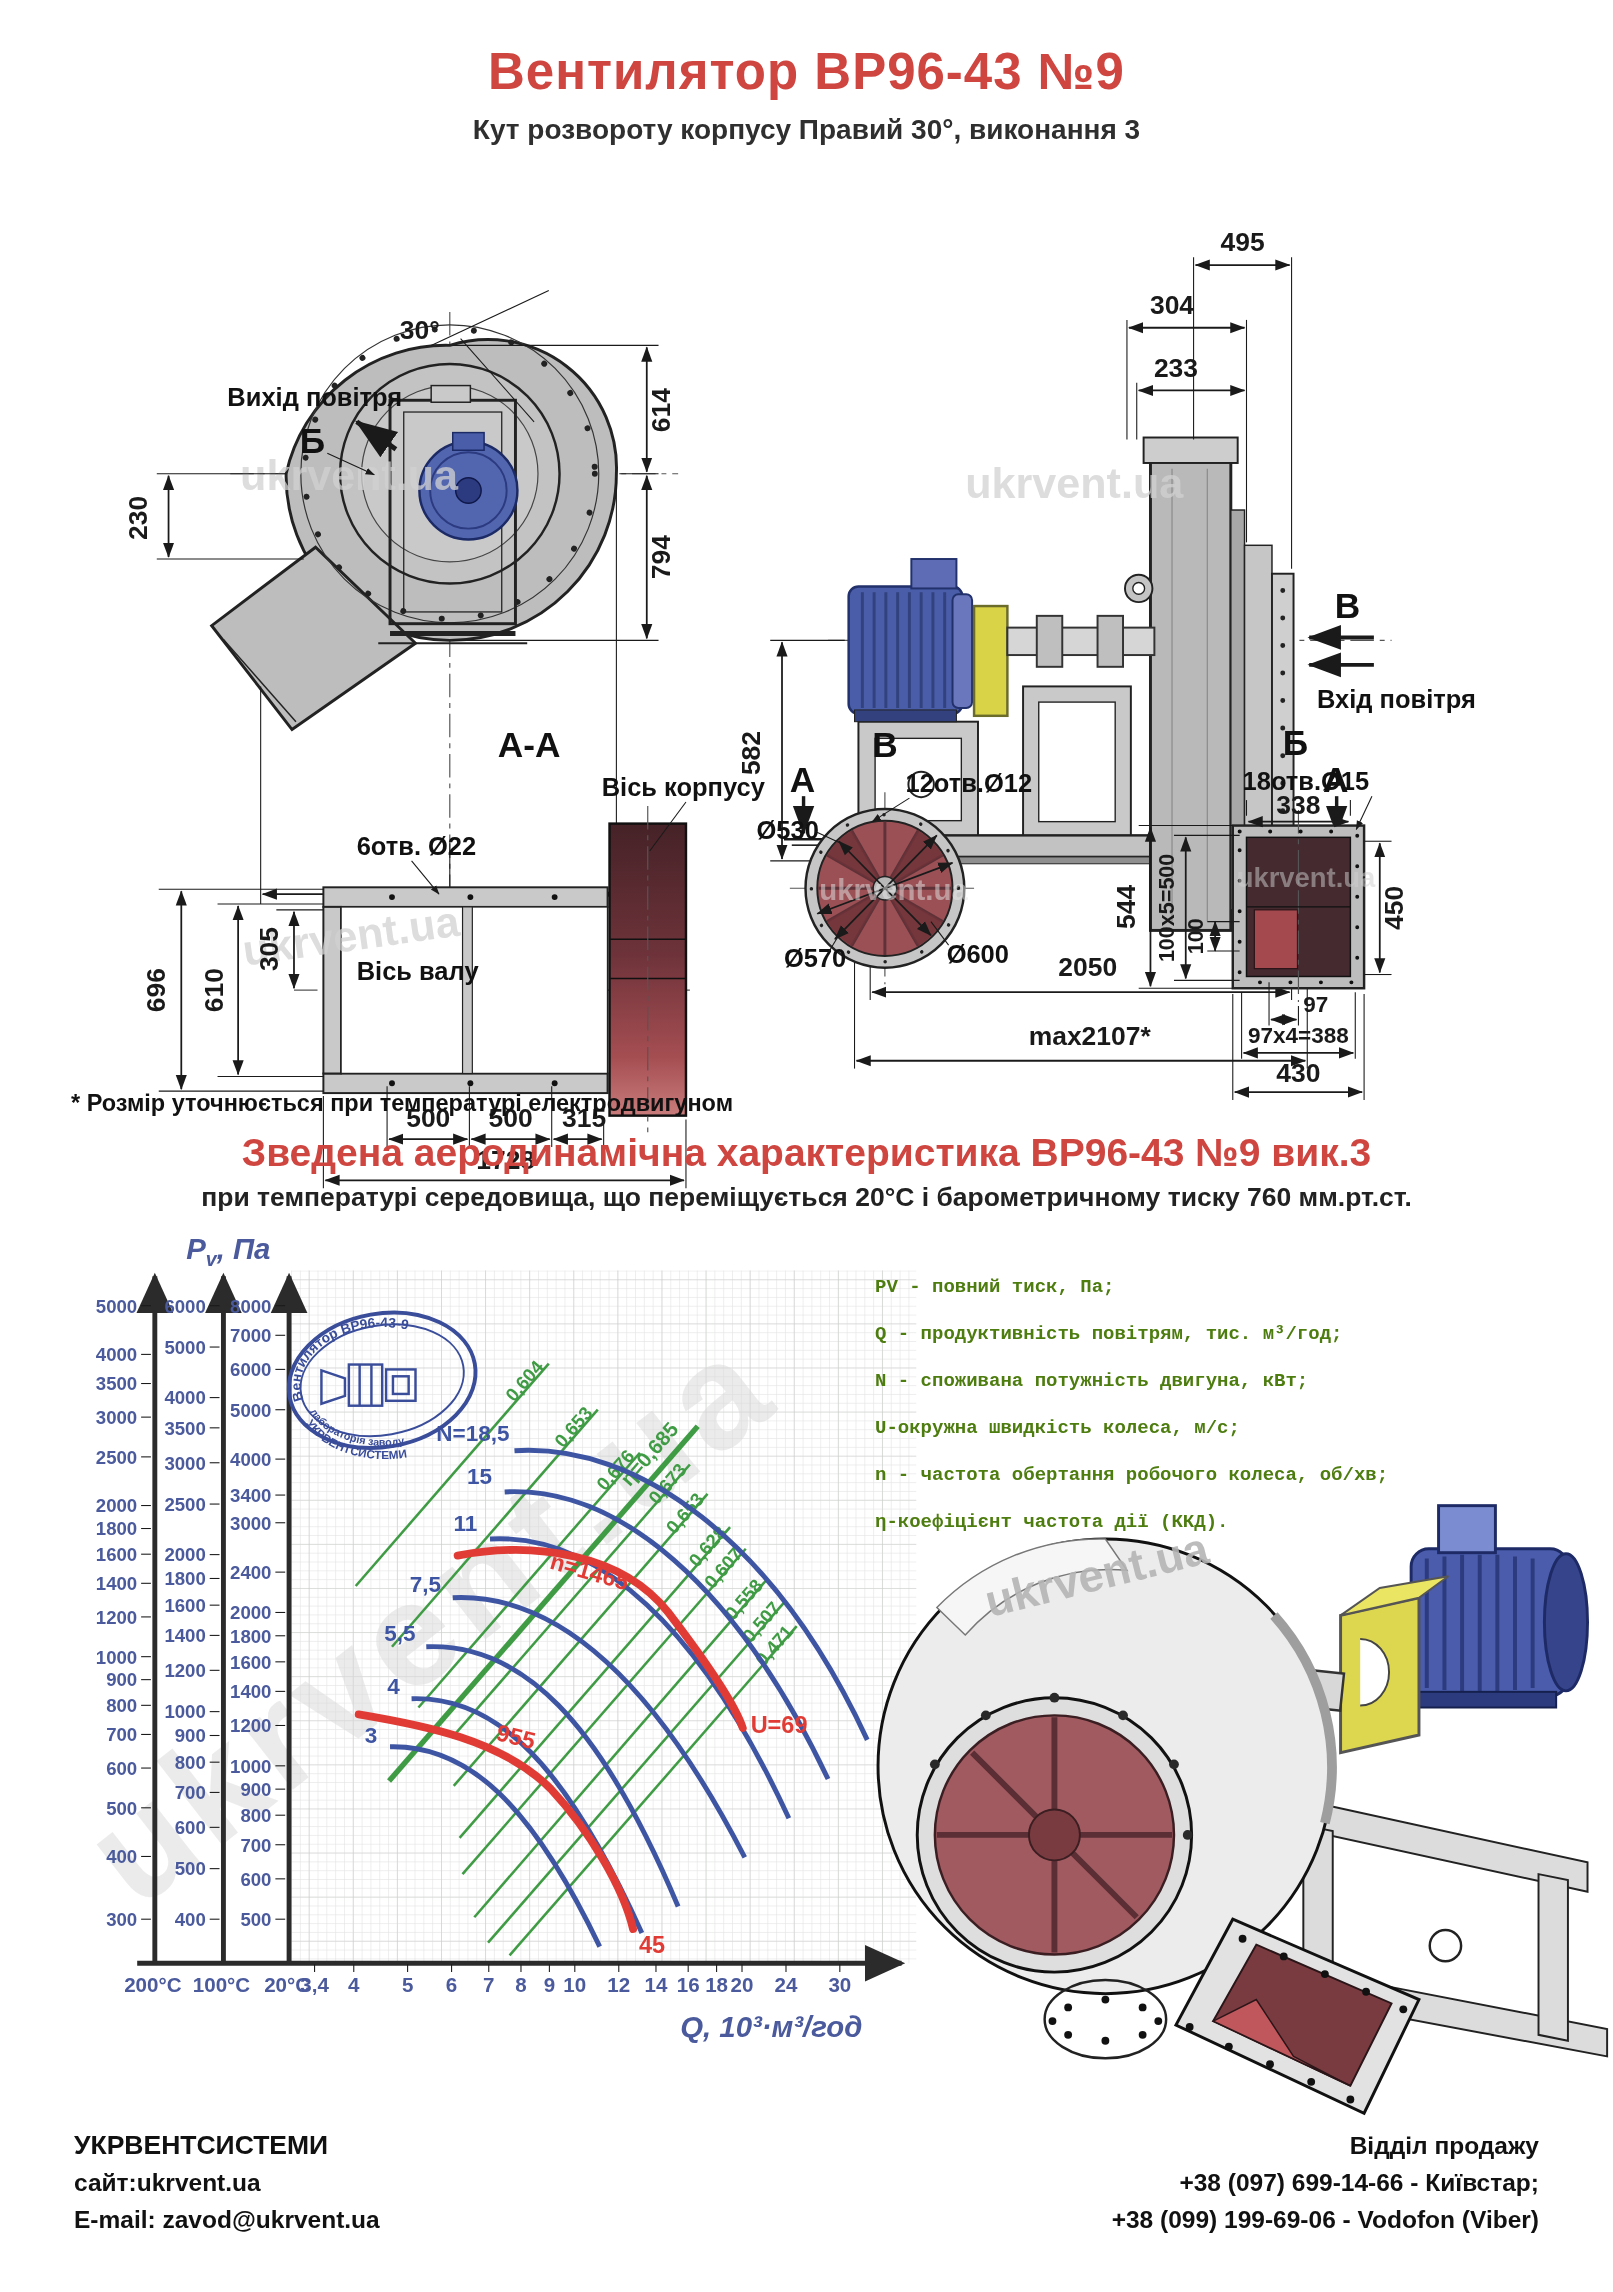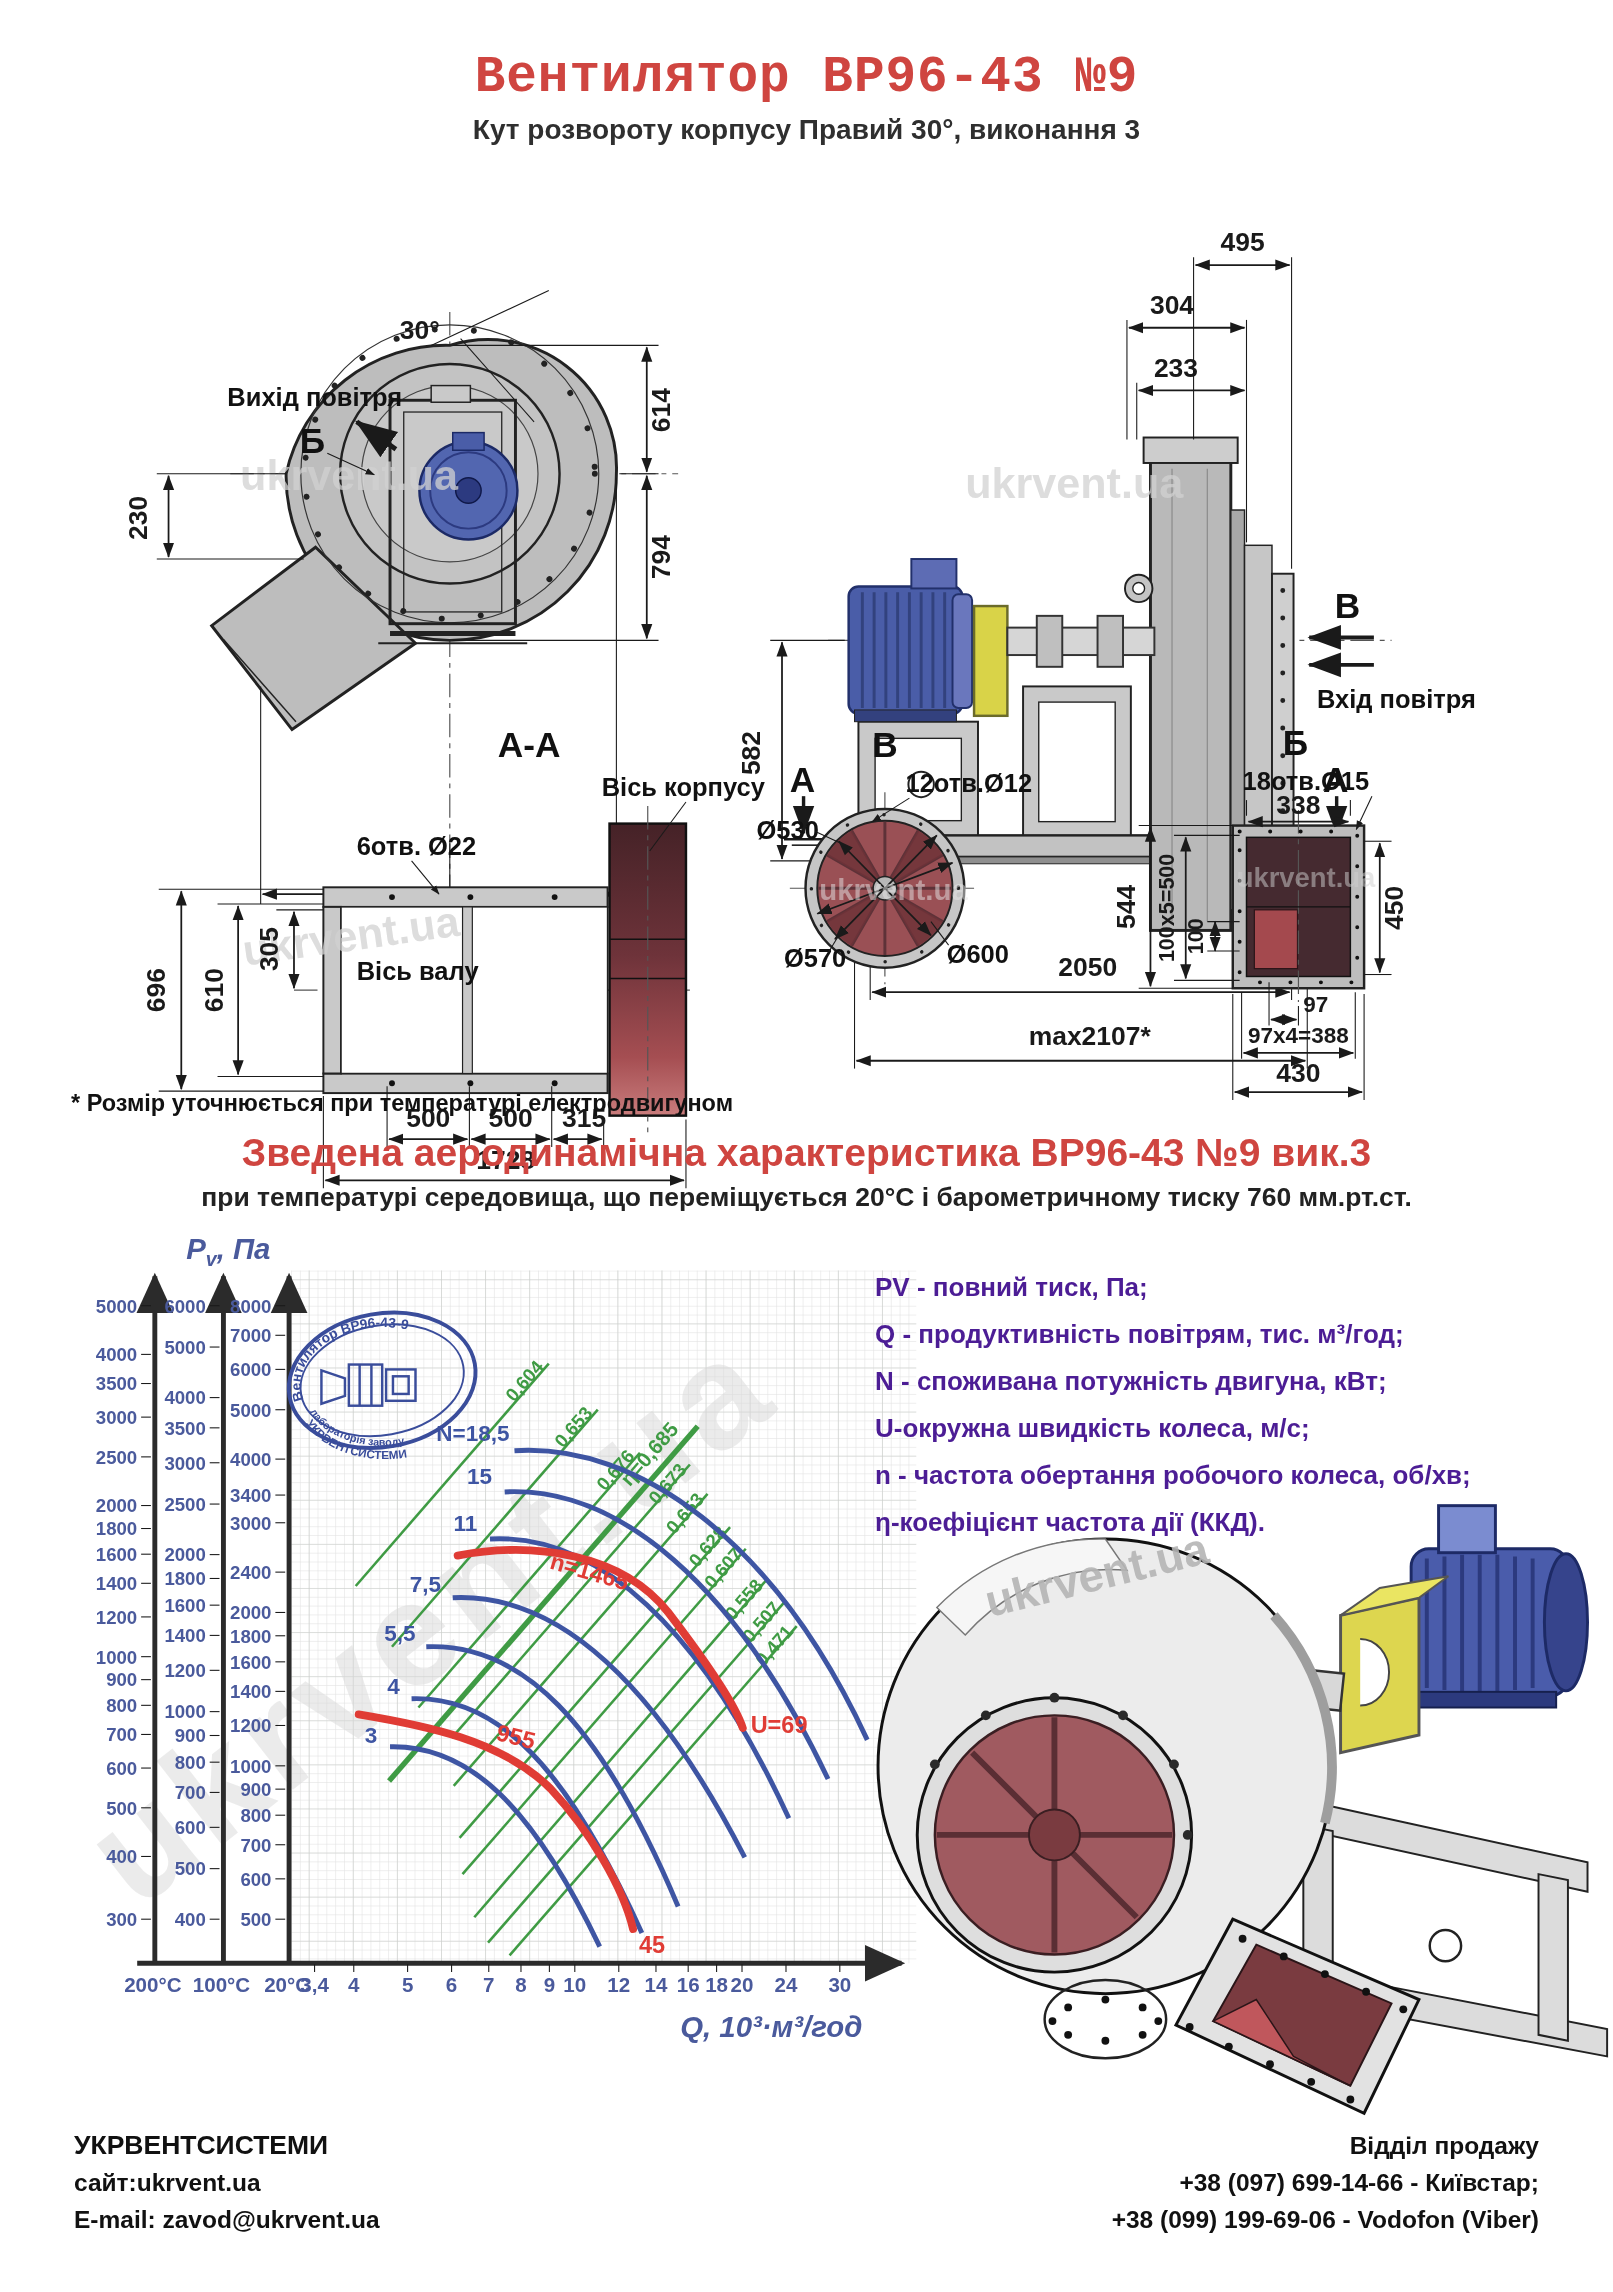--- a/index.html
+++ b/index.html
@@ -5,21 +5,21 @@
   html,body{margin:0;padding:0;background:#888;}
   #page{position:relative;width:1613px;height:2293px;background:#ffffff;overflow:hidden;
         font-family:"Liberation Sans",sans-serif;}
   #art{position:absolute;left:0;top:0;}
   .abs{position:absolute;}
   .title{width:100%;text-align:center;font-weight:bold;font-size:51px;letter-spacing:1px;color:#cf4540;}
   .subtitle{width:100%;text-align:center;font-weight:bold;font-size:28px;color:#2f2f2f;}
   .footnote{font-size:23.5px;font-weight:600;color:#111;}
   .aero-head{width:100%;text-align:center;font-weight:bold;font-size:39px;color:#cf4540;}
   .aero-sub{width:100%;text-align:center;font-weight:bold;font-size:26.5px;color:#222;}
-  .legend{font-size:26px;font-weight:600;color:#4c1d95;line-height:47px;white-space:nowrap;}
+  .legend{font-size:19px;font-weight:600;color:#4d7c0f;line-height:47px;white-space:nowrap;font-family:Liberation Mono, monospace;}
   .footer-left{font-size:24.5px;font-weight:600;color:#111;line-height:37px;}
   .footer-left .co{font-size:26.5px;}
   .footer-right{font-size:24.5px;font-weight:600;color:#111;line-height:37px;text-align:right;}
   
   .cl{stroke:#555;stroke-width:1.2;stroke-dasharray:24 6 5 6;fill:none;}
   .dim{stroke:#1a1a1a;stroke-width:1.8;fill:none;}
   .ext{stroke:#1a1a1a;stroke-width:1.1;fill:none;}
   .dt{font:700 27px "Liberation Sans",sans-serif;fill:#1a1a1a;}
   .st{font:700 36px "Liberation Sans",sans-serif;fill:#111;}
   .lb{font:700 26px "Liberation Sans",sans-serif;fill:#111;}
@@ -623,21 +623,21 @@
           <circle cx="1214" cy="2068" r="4"></circle>
             <circle cx="1254" cy="2088" r="4"></circle>
             <circle cx="1296" cy="2106" r="4"></circle>
             <circle cx="1338" cy="2124" r="4"></circle>
             <circle cx="1378" cy="2142" r="4"></circle>
         </g>
       </g>
     </g>
   </svg>
 
-  <div class="abs title" style="top:49px;font-family:Liberation Mono, monospace;">Вентилятор  ВР96-43 №9</div>
+  <div class="abs title" style="top:42px;">Вентилятор  ВР96-43 №9</div>
   <div class="abs subtitle" style="top:114px;">Кут розвороту корпусу Правий 30°, виконання 3</div>
 
   <div class="abs footnote" style="left:71px;top:1090px;">* Розмір уточнюється при температурі електродвигуном</div>
 
   <div class="abs aero-head" style="top:1131px;">Зведена аеродинамічна характеристика ВР96-43 №9 вик.3</div>
   <div class="abs aero-sub" style="top:1182px;">при температурі середовища, що переміщується 20°С і барометричному тиску 760 мм.рт.ст.</div>
 
   <div class="abs legend" style="left:875px;top:1264px;">
     <div>PV - повний тиск, Па;</div>
     <div>Q - продуктивність повітрям, тис. м³/год;</div>

